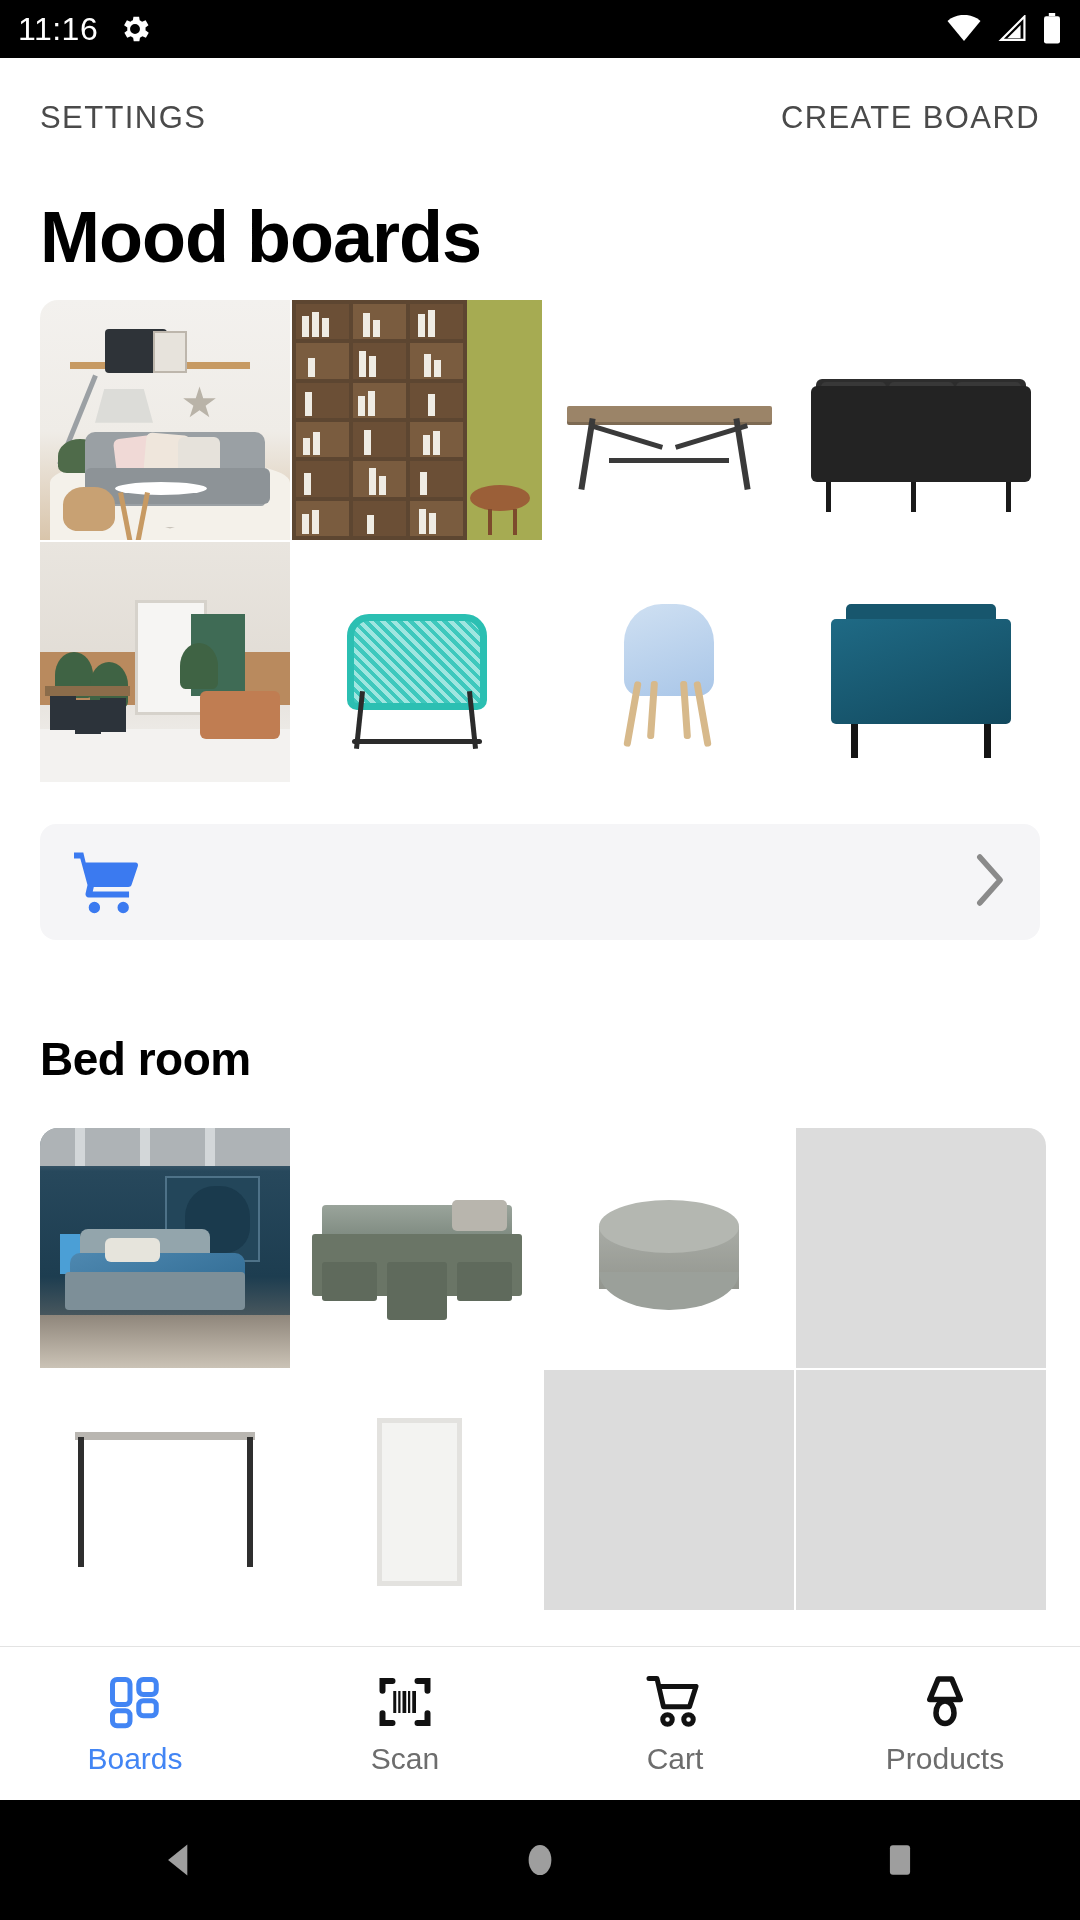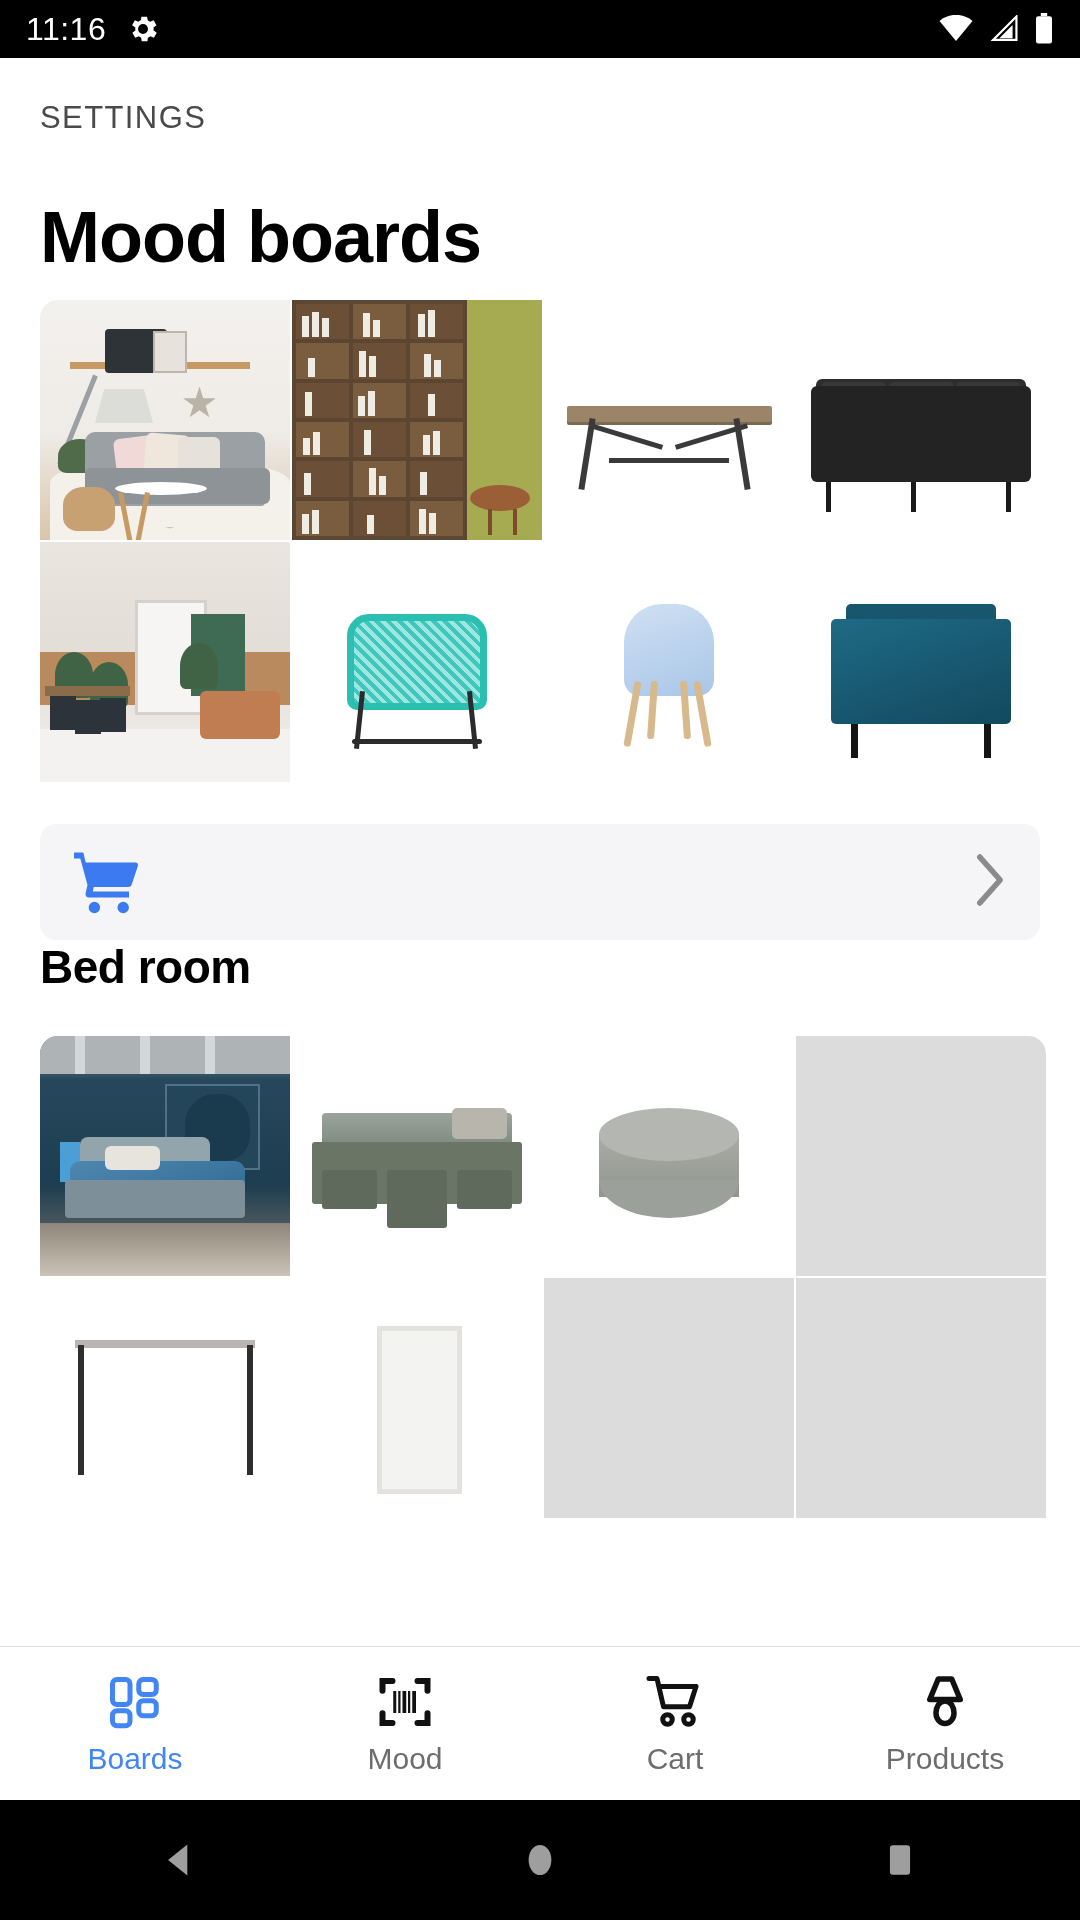--- a/index.html
+++ b/index.html
@@ -7,21 +7,21 @@
     width:1080px; height:1920px;
     background:#ffffff;
     font-family:"Liberation Sans", sans-serif;
     overflow:hidden;
   }
   .phone { position:relative; width:1080px; height:1920px; background:#fff; }
 
   
   .statusbar{
     position:absolute; top:0; left:0; width:1080px; height:58px;
-    background:#000; display:flex; align-items:center; padding:0 26px;
+    background:#000; display:flex; align-items:center; padding:0 18px;
   }
   .status-time{ color:#fff; font-size:32px; letter-spacing:.5px; font-weight:400; }
   .status-left-icons{ display:flex; align-items:center; margin-left:20px; }
   .status-right{ margin-left:auto; display:flex; align-items:center; gap:14px; }
 
   
   .appbar{
     position:absolute; top:58px; left:0; width:1080px; height:120px;
     display:flex; align-items:center; justify-content:space-between;
     padding:16px 40px; background:#fff;gap:9px;
@@ -243,20 +243,21 @@
       </svg>
       <svg width="20" height="32" viewBox="0 0 12 20">
         <rect x="4" y="0" width="4" height="2" fill="#fff"></rect>
         <rect x="1" y="2" width="10" height="17" rx="1.4" fill="#fff"></rect>
       </svg>
     </span>
   </div>
 
   <div class="appbar">
     <button class="appbar-btn">SETTINGS</button>
+    <button class="appbar-btn">CREATE BOARD</button>
   </div>
 
   <h1 class="page-title">Mood boards</h1>
 
   <div class="content">
 
 
     <div class="board-grid">
 
       <div class="tile rounded-tl">
@@ -433,21 +434,21 @@
       <svg width="74" height="66" viewBox="0 0 24 22">
         <path fill="#3b7af0" d="M1 1.2h3.1l.8 3.3h16.6c.6 0 1 .6.8 1.2l-2.1 6.2c-.15.45-.6.75-1.1.75H7.6l-.35 1.5h12.1v2H5.9c-.7 0-1.2-.65-1.05-1.35l.65-2.8L3.1 3.2H1ZM7.8 17.6a1.9 1.9 0 1 0 0 3.8 1.9 1.9 0 0 0 0-3.8Zm9.6 0a1.9 1.9 0 1 0 0 3.8 1.9 1.9 0 0 0 0-3.8Z"></path>
       </svg>
       <span class="cart-row-chevron">
         <svg width="40" height="56" viewBox="0 0 12 22">
             <path fill="none" stroke="#8a8a8a" stroke-width="2.2" stroke-linecap="round" stroke-linejoin="round" d="M2 2l8 9-8 9"></path>
           </svg>
       </span>
     </div>
 
-    <h2 class="section-title" style="">Bed room</h2>
+    <h2 class="section-title" style="margin-top:92px">Bed room</h2>
 
     <div class="board-grid">
 
       <div class="tile rounded-tl">
         <div class="scene s9">
           <div class="ceiling"></div>
           <div class="beam" style="left:14%"></div>
             <div class="beam" style="left:40%"></div>
             <div class="beam" style="left:66%"></div>
           <div class="art"></div>
@@ -518,21 +519,21 @@
       <svg width="60" height="60" viewBox="0 0 24 24">
         <path fill="none" stroke="#111" stroke-width="2.4" stroke-linecap="round" d="M3 7.5V3.6h4M17 3.6h4v3.9M21 16.5v3.9h-4M7 20.4H3v-3.9"></path>
         <g fill="#111">
           <rect x="7.3" y="7.6" width="1.2" height="8.8"></rect>
           <rect x="9.3" y="7.6" width="0.9" height="8.8"></rect>
           <rect x="11" y="7.6" width="1.5" height="8.8"></rect>
           <rect x="13.2" y="7.6" width="0.9" height="8.8"></rect>
           <rect x="14.9" y="7.6" width="1.5" height="8.8"></rect>
         </g>
       </svg>
-      <span class="nav-label">Mood</span>
+      <span class="nav-label">Scan</span>
     </div>
 
     <div class="nav-item">
       <svg width="60" height="60" viewBox="0 0 24 24">
         <path fill="none" stroke="#111" stroke-width="2" stroke-linecap="round" stroke-linejoin="round" d="M1.6 2.6h3.2l2.6 11.3h10.4l2.6-8.1H5.9"></path>
         <circle cx="9" cy="19" r="1.9" fill="none" stroke="#111" stroke-width="2"></circle>
         <circle cx="17.4" cy="19" r="1.9" fill="none" stroke="#111" stroke-width="2"></circle>
       </svg>
       <span class="nav-label">Cart</span>
     </div>

